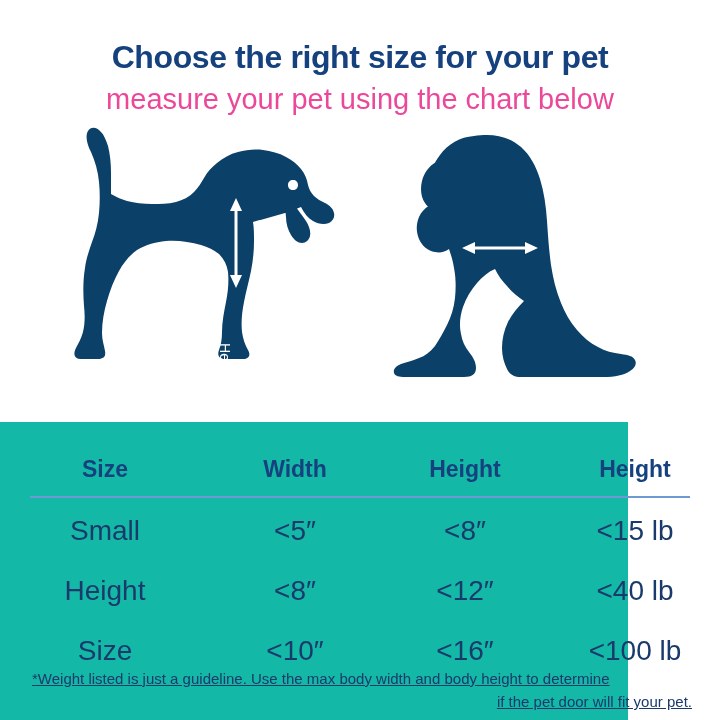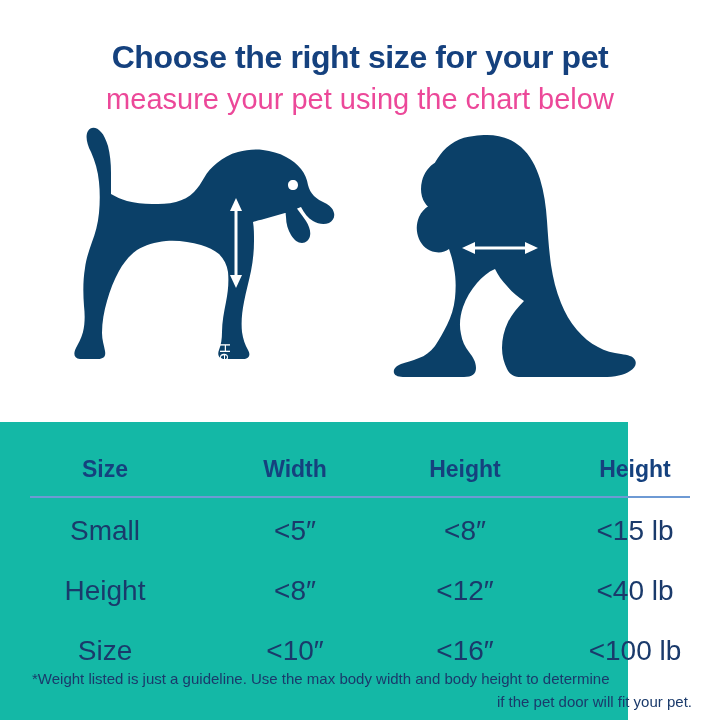--- a/index.html
+++ b/index.html
@@ -129,20 +129,21 @@
   }
 
   .footnote {
     position: absolute;
     left: 32px;
     top: 245px;
     width: 660px;
     font-size: 15px;
     line-height: 1.55;
     color: #1a3a6b;
+    text-decoration: underline;
   }
   .footnote-line { display: block; }
   .footnote-line.indent { padding-left: 8px; text-align: right; }
 </style>
 </head>
 <body>
 
 <div class="page">
 
   <div class="header">

